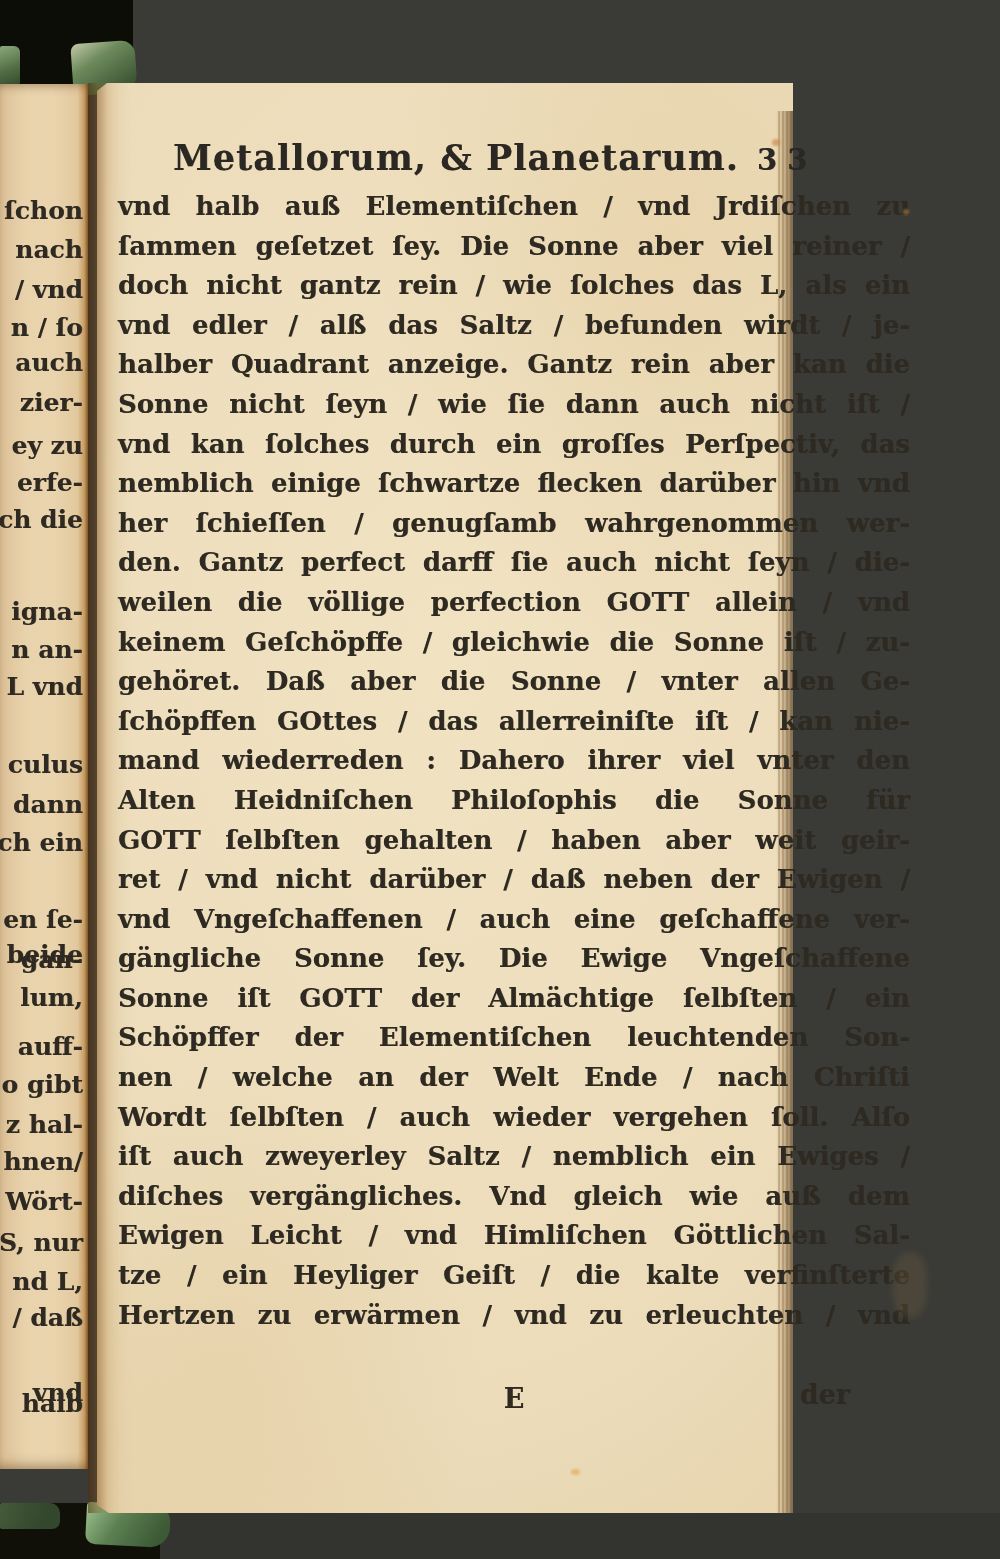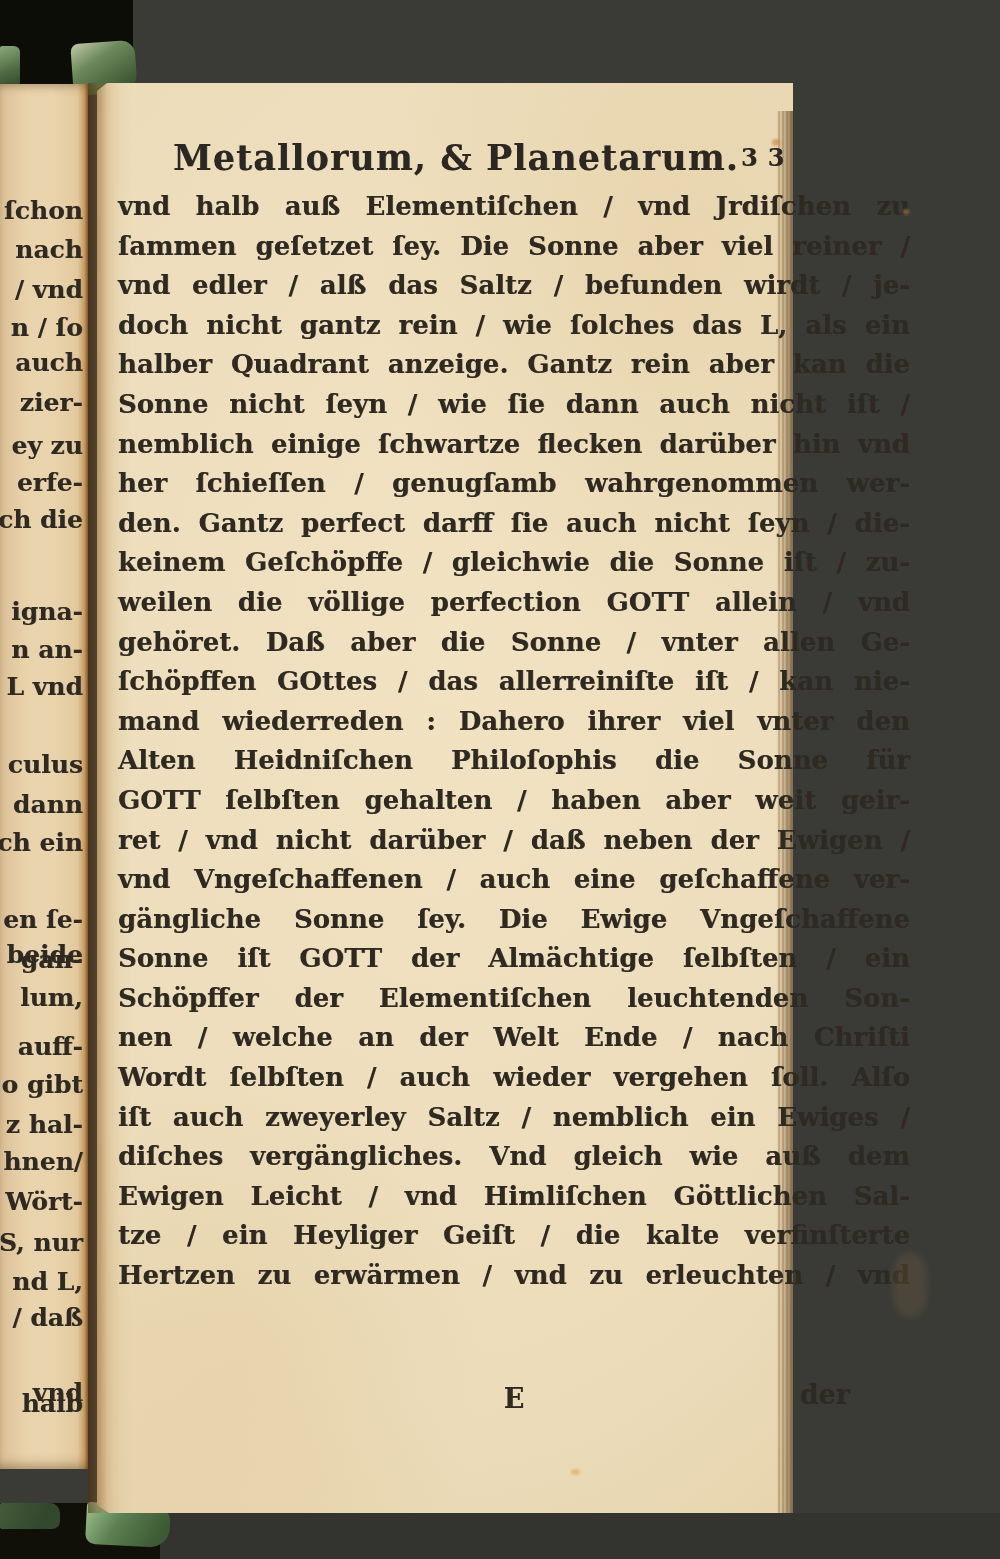--- a/index.html
+++ b/index.html
@@ -51,22 +51,22 @@
     background:
       repeating-linear-gradient(90deg, rgba(120,90,50,0) 0 2px, rgba(120,90,50,.30) 2px 4px),
       linear-gradient(90deg, rgba(0,0,0,0) 0%, rgba(150,115,70,.35) 45%, rgba(90,65,35,.55) 85%, rgba(50,35,18,.6) 100%);
   }
   .running-title{
     position:absolute;top:54px;left:359px;transform:translateX(-50%);white-space:nowrap;
     font-weight:bold;font-size:35px;letter-spacing:1px;color:#2b2722;
     text-shadow:.4px .4px .6px rgba(43,39,34,.45);
   }
   .page-number{
-    position:absolute;top:60px;left:644px;
-    font-weight:bold;font-size:24px;letter-spacing:10px;color:#2b2722;
+    position:absolute;top:60px;left:660px;
+    font-weight:bold;font-size:29px;letter-spacing:10px;color:#2b2722;
     text-shadow:.4px .4px .6px rgba(43,39,34,.45);
   }
   .text-block{
     position:absolute;left:21px;top:104px;width:792px;
     font-weight:bold;font-size:26px;line-height:39.6px;color:var(--ink,#2e2a22);
     text-shadow:.4px .3px .5px rgba(46,42,34,.55);
   }
   .line{height:39.6px;text-align:justify;text-align-last:justify;white-space:normal;overflow:visible;}
   .sig-row{position:absolute;left:21px;top:1300px;width:792px;height:44px;
     font-weight:bold;font-size:27px;color:var(--ink,#2e2a22);
@@ -129,29 +129,30 @@
   <div class="main-page">
     <div class="fore-edge"></div>
 
     <div class="running-title">Metallorum, &amp; Planetarum.</div>
     <div class="page-number">33</div>
 
     <div class="text-block">
 
     <div class="line">vnd halb auß Elementiſchen / vnd Jrdiſchen zu</div>
         <div class="line">ſammen geſetzet ſey. Die Sonne aber viel reiner /</div>
+        <div class="line">doch nicht gantz rein / wie ſolches das L, als ein</div>
         <div class="line">vnd edler / alß das Saltz / befunden wirdt / je-</div>
-        <div class="line">doch nicht gantz rein / wie ſolches das L, als ein</div>
         <div class="line">halber Quadrant anzeige. Gantz rein aber kan die</div>
         <div class="line">Sonne nicht ſeyn / wie ſie dann auch nicht iſt /</div>
+        <div class="line">vnd kan ſolches durch ein groſſes Perſpectiv, das</div>
         <div class="line">nemblich einige ſchwartze flecken darüber hin vnd</div>
         <div class="line">her ſchieſſen / genugſamb wahrgenommen wer-</div>
         <div class="line">den. Gantz perfect darff ſie auch nicht ſeyn / die-</div>
+        <div class="line">weilen die völlige perfection GOTT allein / vnd</div>
         <div class="line">keinem Geſchöpffe / gleichwie die Sonne iſt / zu-</div>
-        <div class="line">weilen die völlige perfection GOTT allein / vnd</div>
         <div class="line">gehöret. Daß aber die Sonne / vnter allen Ge-</div>
         <div class="line">ſchöpffen GOttes / das allerreiniſte iſt / kan nie-</div>
         <div class="line">mand wiederreden : Dahero ihrer viel vnter den</div>
         <div class="line">Alten Heidniſchen Philoſophis die Sonne für</div>
         <div class="line">GOTT ſelbſten gehalten / haben aber weit geir-</div>
         <div class="line">ret / vnd nicht darüber / daß neben der Ewigen /</div>
         <div class="line">vnd Vngeſchaffenen / auch eine geſchaffene ver-</div>
         <div class="line">gängliche Sonne ſey. Die Ewige Vngeſchaffene</div>
         <div class="line">Sonne iſt GOTT der Almächtige ſelbſten / ein</div>
         <div class="line">Schöpffer der Elementiſchen leuchtenden Son-</div>

